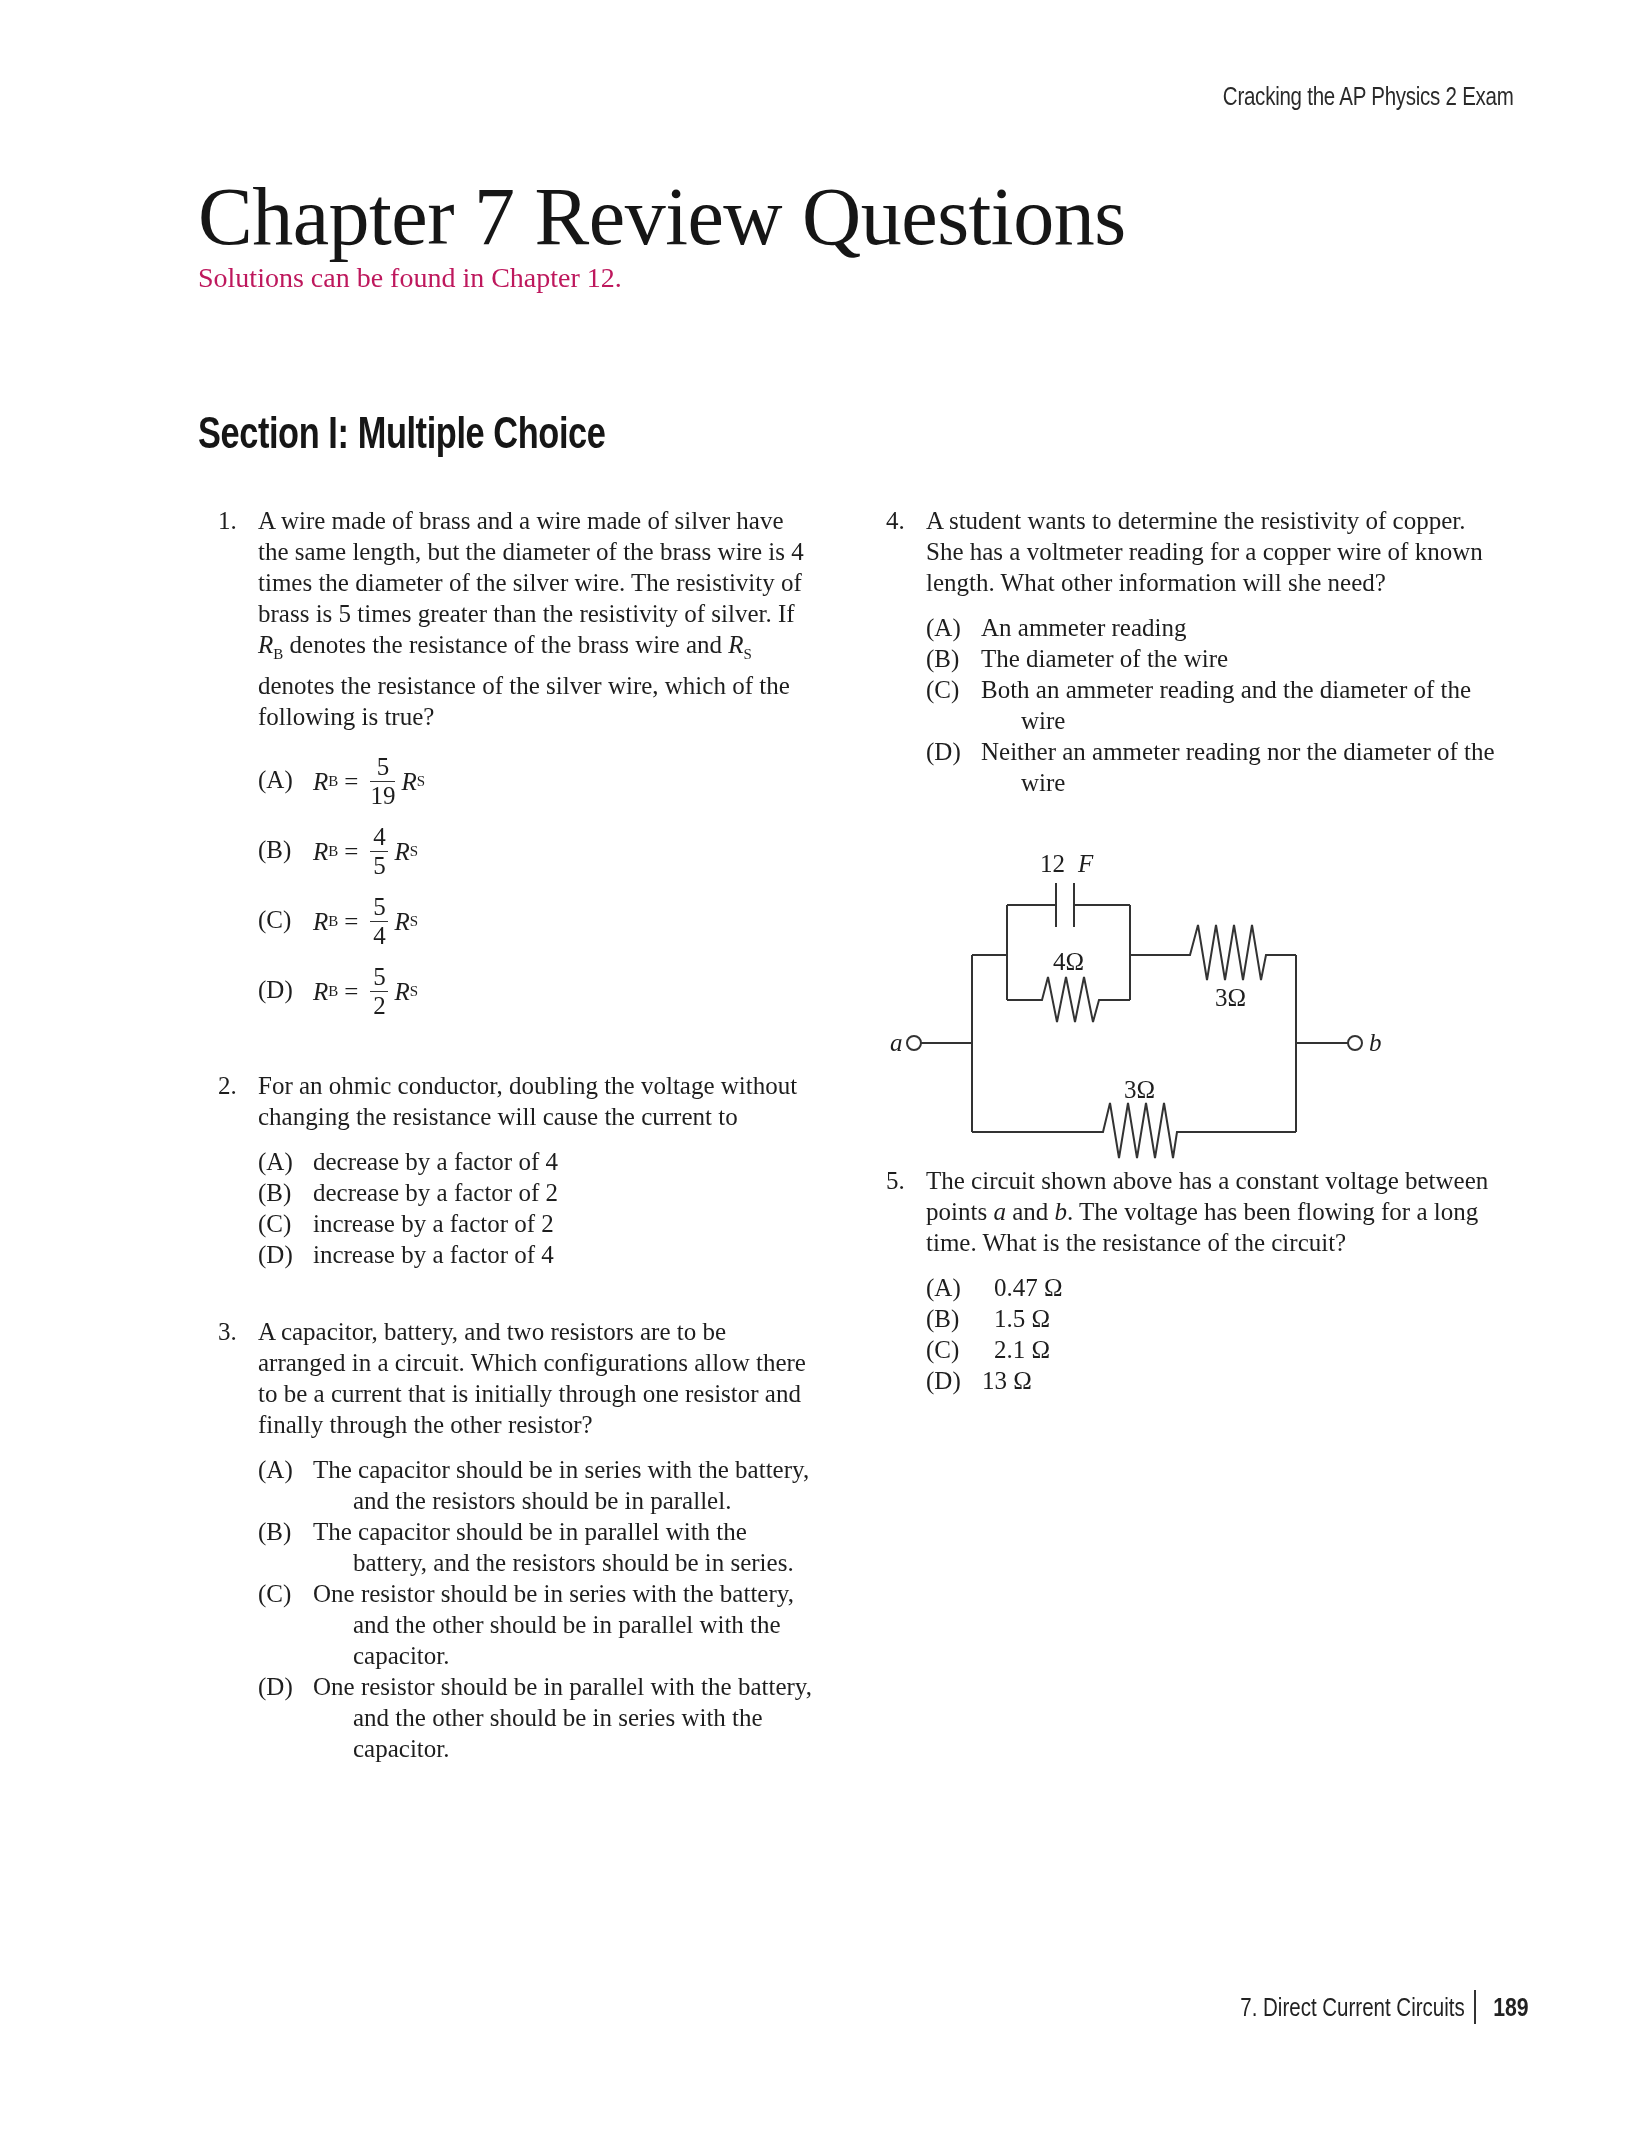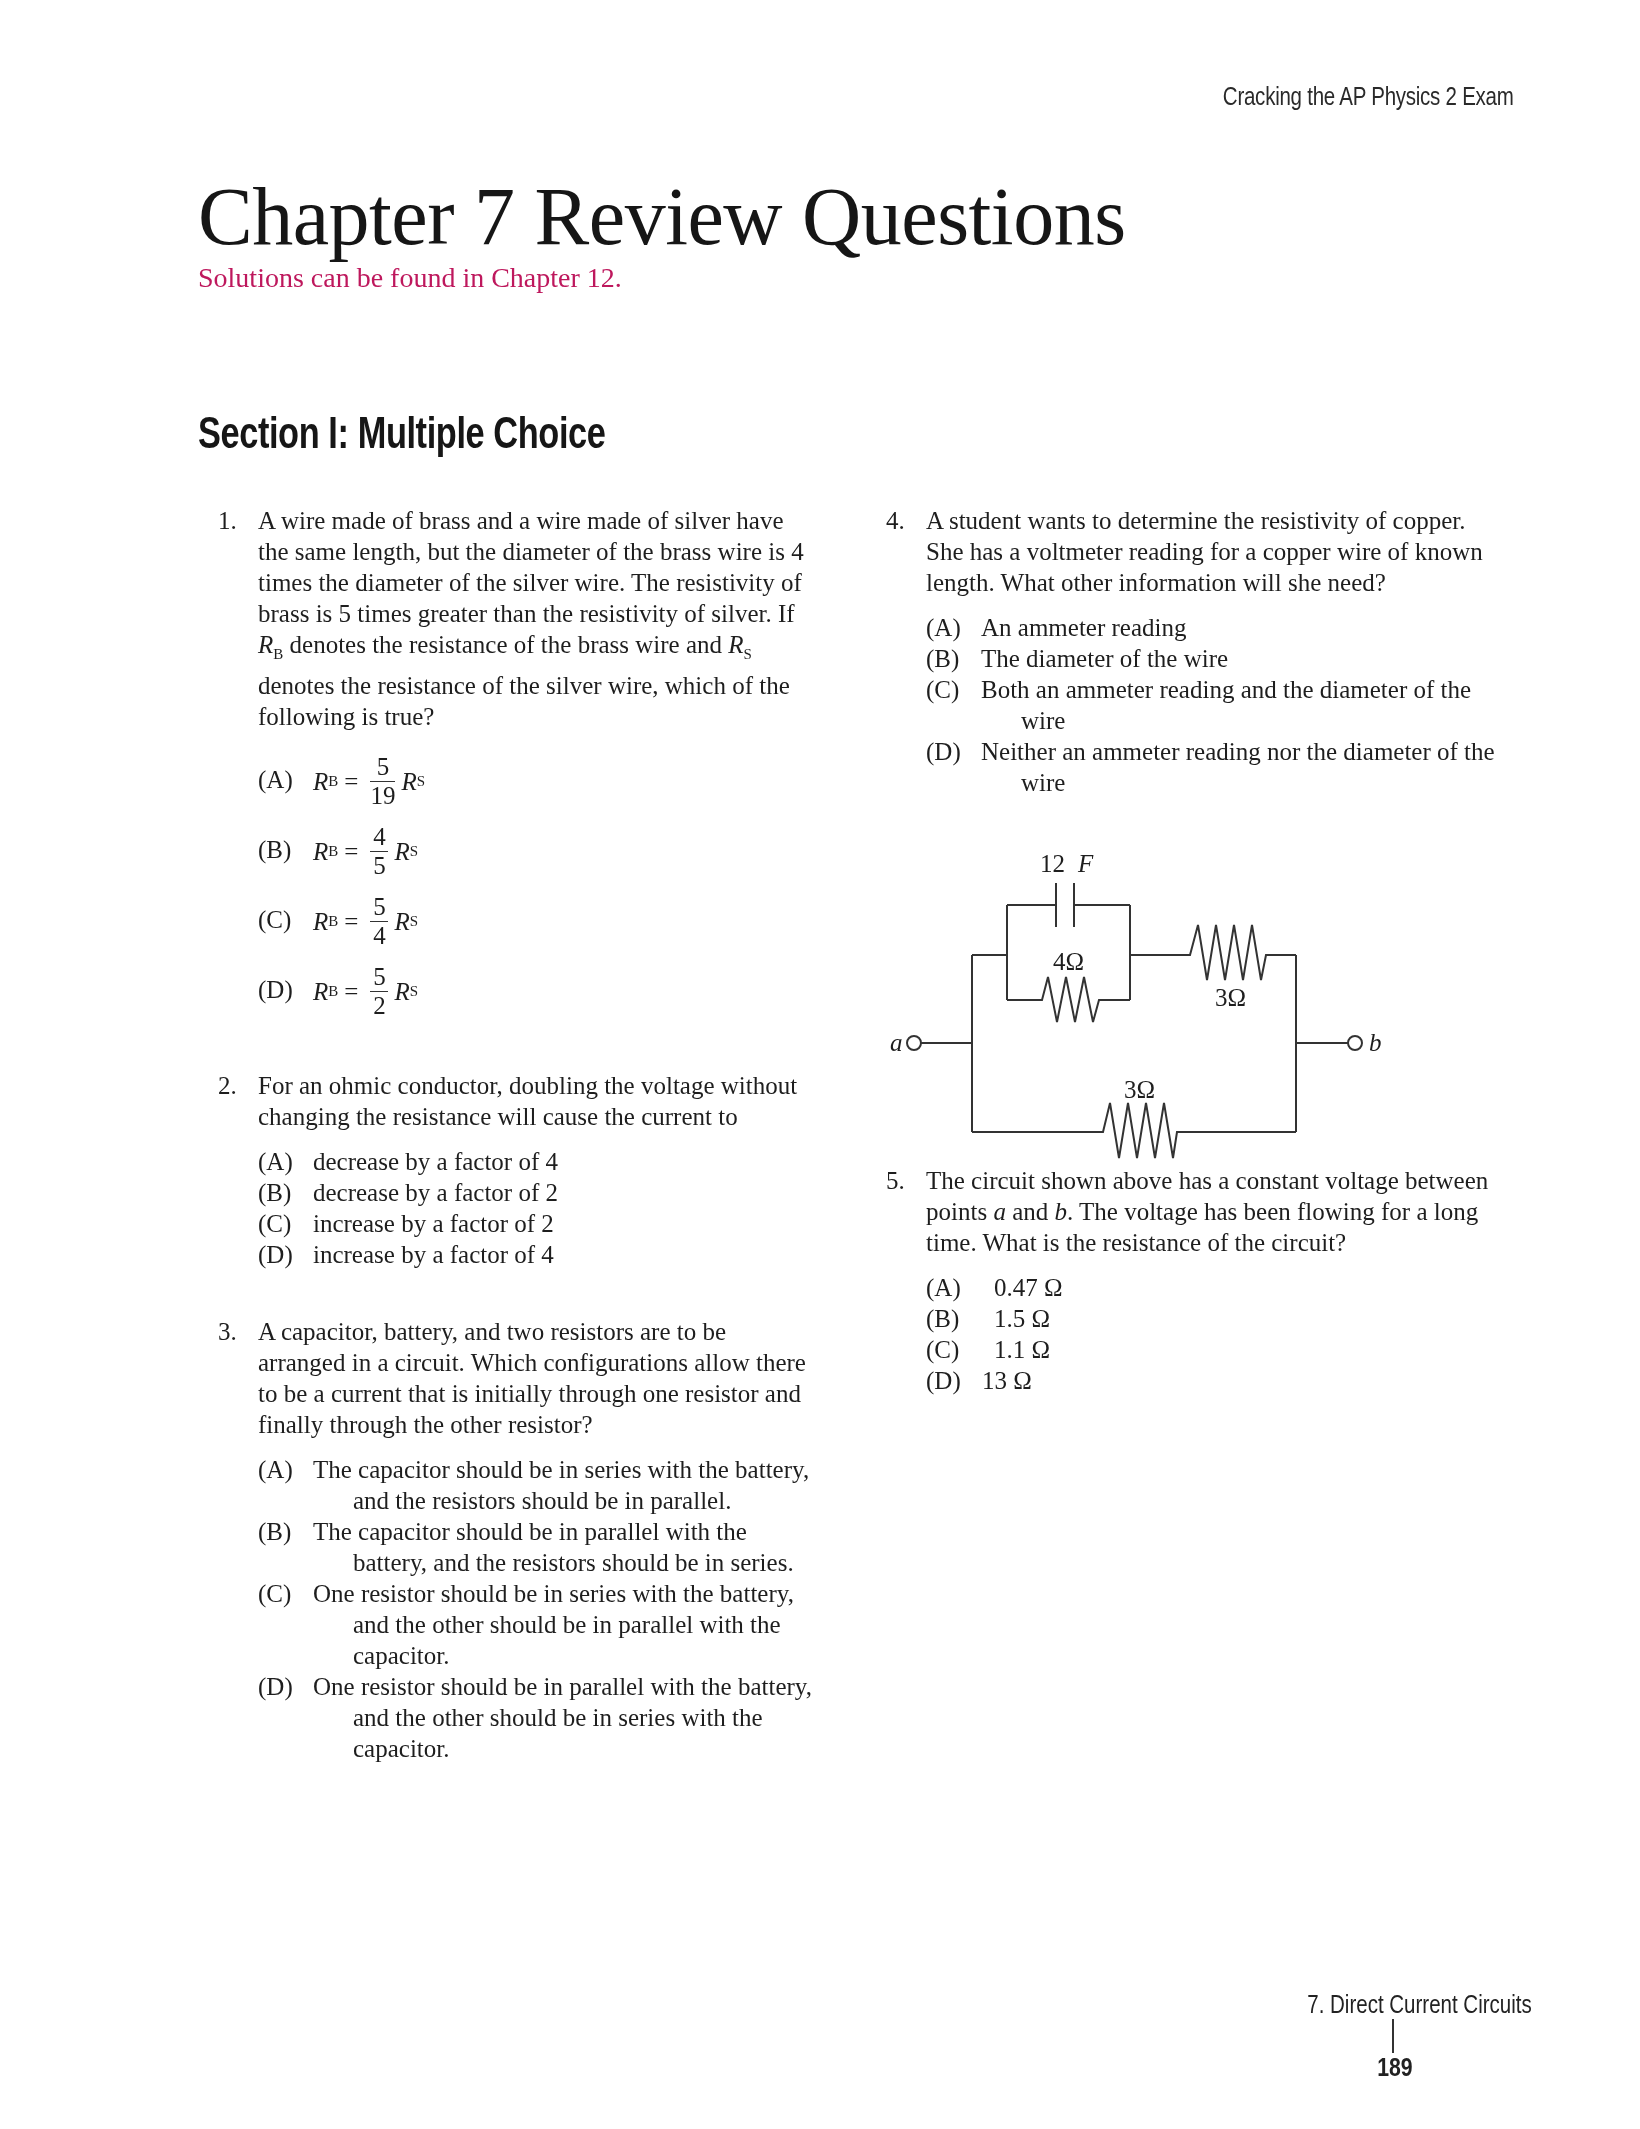--- a/index.html
+++ b/index.html
@@ -26,21 +26,21 @@
   .eq { position:absolute; left:55px; top:0; height:70px; display:flex; align-items:center; font-style:italic; }
   .eq .sub { font-style:normal; font-size:15px; vertical-align:-6px; }
   .frac { display:inline-flex; flex-direction:column; align-items:center; font-style:normal; margin:0 6px; }
   .frac .num { line-height:28px; }
   .frac .bar { width:100%; min-width:18px; border-top:1.5px solid #333; }
   .frac .den { line-height:28px; }
   .eqsign { font-style:normal; margin:0 6px; }
   .circuit { position:absolute; left:866px; top:850px; width:600px; height:320px; }
   .circuit text { font-family:"Liberation Serif","DejaVu Serif",serif; font-size:25px; fill:#1e1e1e; }
   .footer { position:absolute; top:1990px; right:108px; display:flex; align-items:center;
-         font-family:"Liberation Sans","DejaVu Sans",sans-serif; font-size:25px; color:#222;flex-direction:column; }
+         font-family:"Liberation Sans","DejaVu Sans",sans-serif; font-size:25px; color:#222; }
   .footer .chap { transform:scaleX(0.82); transform-origin:right center; }
   .footer .divider { width:2px; height:34px; background:#333; margin:0 14px 0 10px; }
   .footer .pg { font-weight:bold; transform:scaleX(0.85); }
   .ital { font-style:italic; }
 </style>
 </head>
 <body>
 
 <div class="running-head">Cracking the AP Physics 2 Exam</div>
 
@@ -194,21 +194,21 @@
   <text x="503" y="201" font-style="italic">b</text>
 </svg>
 
 <div class="col" style="left:886px; top:1165px; width:610px;">
   <div class="q">
     <span class="q-num">5.</span>
     <span class="q-stem"><span>The circuit shown above has a constant voltage be­tween points </span><span class="ital">a</span><span> and </span><span class="ital">b</span><span>. The voltage has been flowing for a long time. What is the resistance of the circuit?</span></span>
     <div class="choices" style="margin-top:14px">
       <div class="choice" style="padding-left:68px;text-indent:0"><span class="choice-letter">(A)</span><span class="choice-text">0.47 Ω</span></div>
       <div class="choice" style="padding-left:68px;text-indent:0"><span class="choice-letter">(B)</span><span class="choice-text">1.5 Ω</span></div>
-      <div class="choice" style="padding-left:68px;text-indent:0"><span class="choice-letter">(C)</span><span class="choice-text">1.1 Ω</span></div>
+      <div class="choice" style="padding-left:68px;text-indent:0"><span class="choice-letter">(C)</span><span class="choice-text">2.1 Ω</span></div>
       <div class="choice" style="padding-left:56px;text-indent:0"><span class="choice-letter">(D)</span><span class="choice-text">13 Ω</span></div>
     </div>
   </div>
 </div>
 
 <div class="footer">
   <span class="chap">7.  Direct Current Circuits</span>
   <span class="divider"></span>
   <span class="pg">189</span>
 </div>

